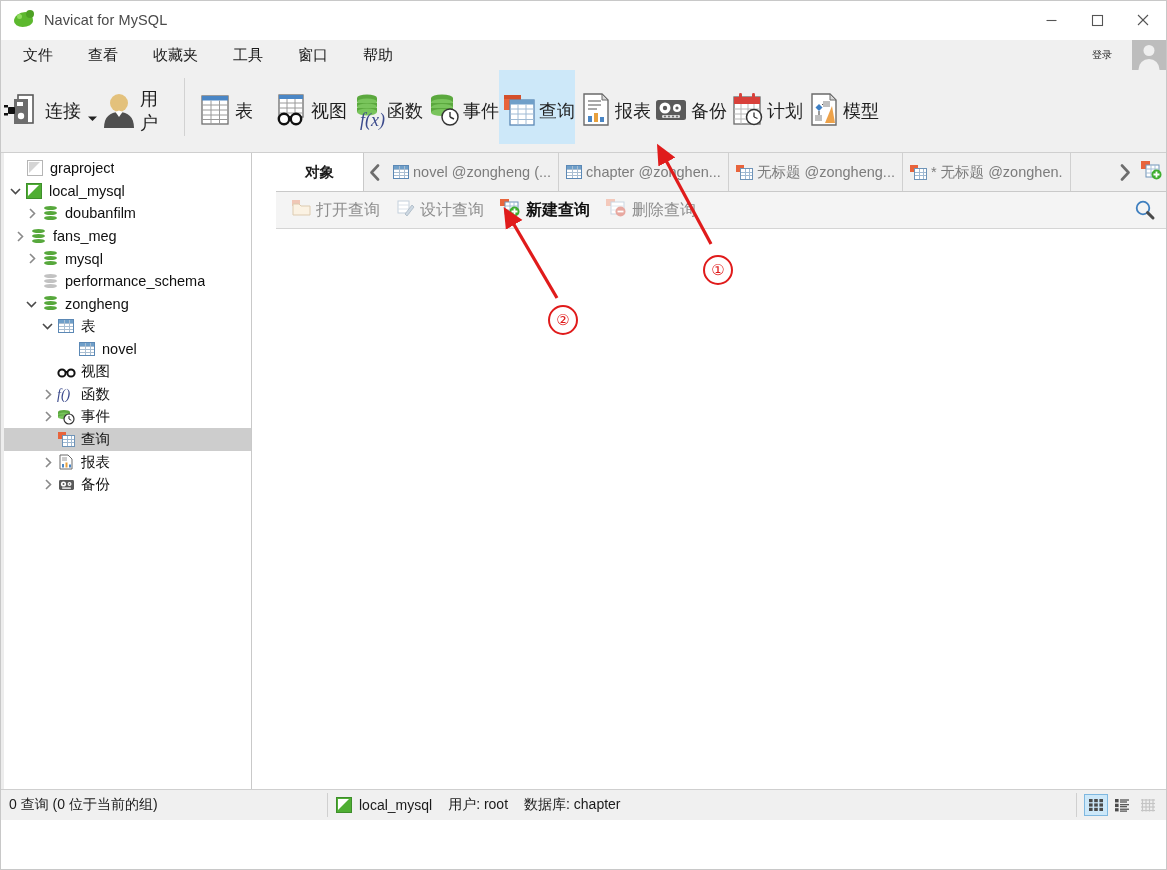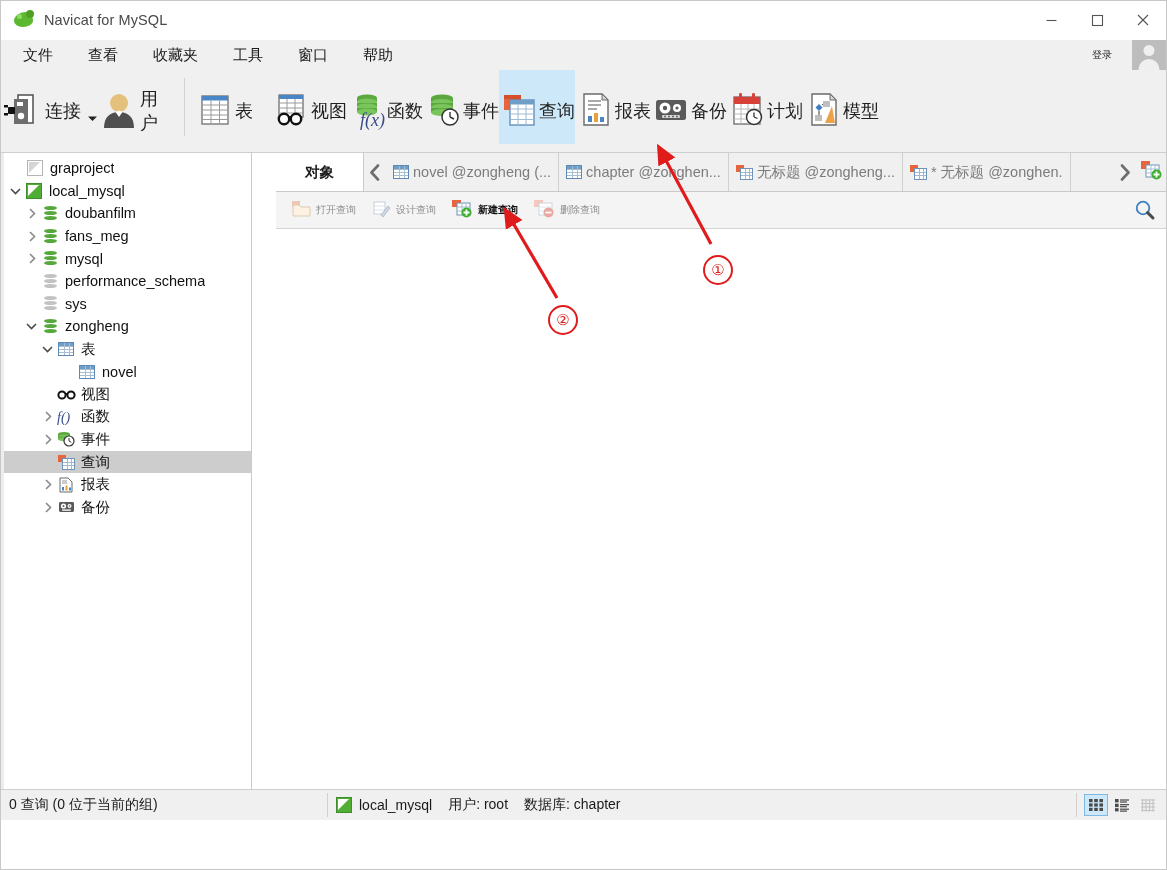--- a/index.html
+++ b/index.html
@@ -84,21 +84,21 @@
   .rightpane{flex:1;display:flex;flex-direction:column;background:#d946ef;min-width:0;}
   .tabstrip{height:38px;background:#f0f0f0;display:flex;align-items:stretch;border-bottom:1px solid #c9c9c9;}
   .objtab{width:87px;display:flex;align-items:center;justify-content:center;font-size:14.5px;color:#1a1a1a;font-weight:bold;background:#ffffff;border-right:1px solid #c9c9c9;cursor:default;}
   .scroll-arrow{width:22px;display:flex;align-items:center;justify-content:center;background:#f0f0f0;color:#707070;cursor:default;font-size:18px;}
   .tabs-wrap{flex:1;display:flex;align-items:stretch;min-width:0;overflow:hidden;background:#f0f0f0;}
   .dtab{display:flex;align-items:center;gap:4px;padding:0 7px;font-size:14.5px;color:#7c7c7c;border-right:1px solid #d0d0d0;cursor:default;max-width:190px;white-space:nowrap;overflow:hidden;}
   .dtab .t{overflow:hidden;text-overflow:ellipsis;}
   .newtab-btn{width:30px;display:flex;align-items:center;justify-content:center;background:#f0f0f0;cursor:default;}
 
   .subtoolbar{height:36px;background:#f4f4f4;display:flex;align-items:center;border-bottom:1px solid #d5d5d5;position:relative;padding-left:8px;}
-  .stb{display:flex;align-items:center;gap:5px;padding:3px 8px;font-size:10px;color:#8e8e8e;cursor:default;}
+  .stb{display:flex;align-items:center;gap:5px;padding:3px 8px;font-size:16px;color:#8e8e8e;cursor:default;}
   .stb.enabled{color:#101010;font-weight:bold;}
   .search-btn{position:absolute;right:8px;top:50%;transform:translateY(-50%);width:26px;height:26px;display:flex;align-items:center;justify-content:center;cursor:default;}
 
   .canvas{flex:1;background:#ffffff;position:relative;}
 
   
   .statusbar{height:30px;background:#f0f0f0;border-top:1px solid #cfcfcf;display:flex;align-items:center;font-size:14px;color:#1a1a1a;position:relative;}
   .sb-seg{display:flex;align-items:center;height:30px;padding:0 8px;}
   .sb-div{width:1px;height:24px;background:#d0d0d0;}
   .sb-right{position:absolute;right:6px;top:0;height:30px;display:flex;align-items:center;gap:2px;}
@@ -401,21 +401,21 @@
         <div class="tree-ico">
             <span class="cyl green">
               <i></i>
               <i></i>
               <i></i>
             </span>
           </div>
         <div class="tree-lbl">doubanfilm</div>
       </div>
 
-      <div class="tree-row" style="padding-left:22px">
+      <div class="tree-row" style="padding-left:10px">
         <div class="twisty">
           <svg width="8" height="11" viewBox="0 0 8 11">
               <path d="M2 1 L6.5 5.5 L2 10" fill="none" stroke="#8a8a8a" stroke-width="1.6"></path>
             </svg>
         </div>
         <div class="tree-ico">
             <span class="cyl green">
               <i></i>
               <i></i>
               <i></i>
@@ -445,30 +445,20 @@
         <div class="tree-ico">
             <span class="cyl grey">
               <i></i>
               <i></i>
               <i></i>
             </span>
           </div>
         <div class="tree-lbl">performance_schema</div>
       </div>
 
-      <div class="tree-row" style="padding-left:39px">
-        <div class="tree-ico">
-            <span class="cyl grey">
-              <i></i>
-              <i></i>
-              <i></i>
-            </span>
-          </div>
-        <div class="tree-lbl">sys</div>
-      </div>
 
       <div class="tree-row" style="padding-left:22px">
         <div class="twisty">
           <svg width="11" height="8" viewBox="0 0 11 8">
               <path d="M1 2 L5.5 6.5 L10 2" fill="none" stroke="#4a4a4a" stroke-width="1.6"></path>
             </svg>
         </div>
         <div class="tree-ico">
             <span class="cyl green">
               <i></i>

